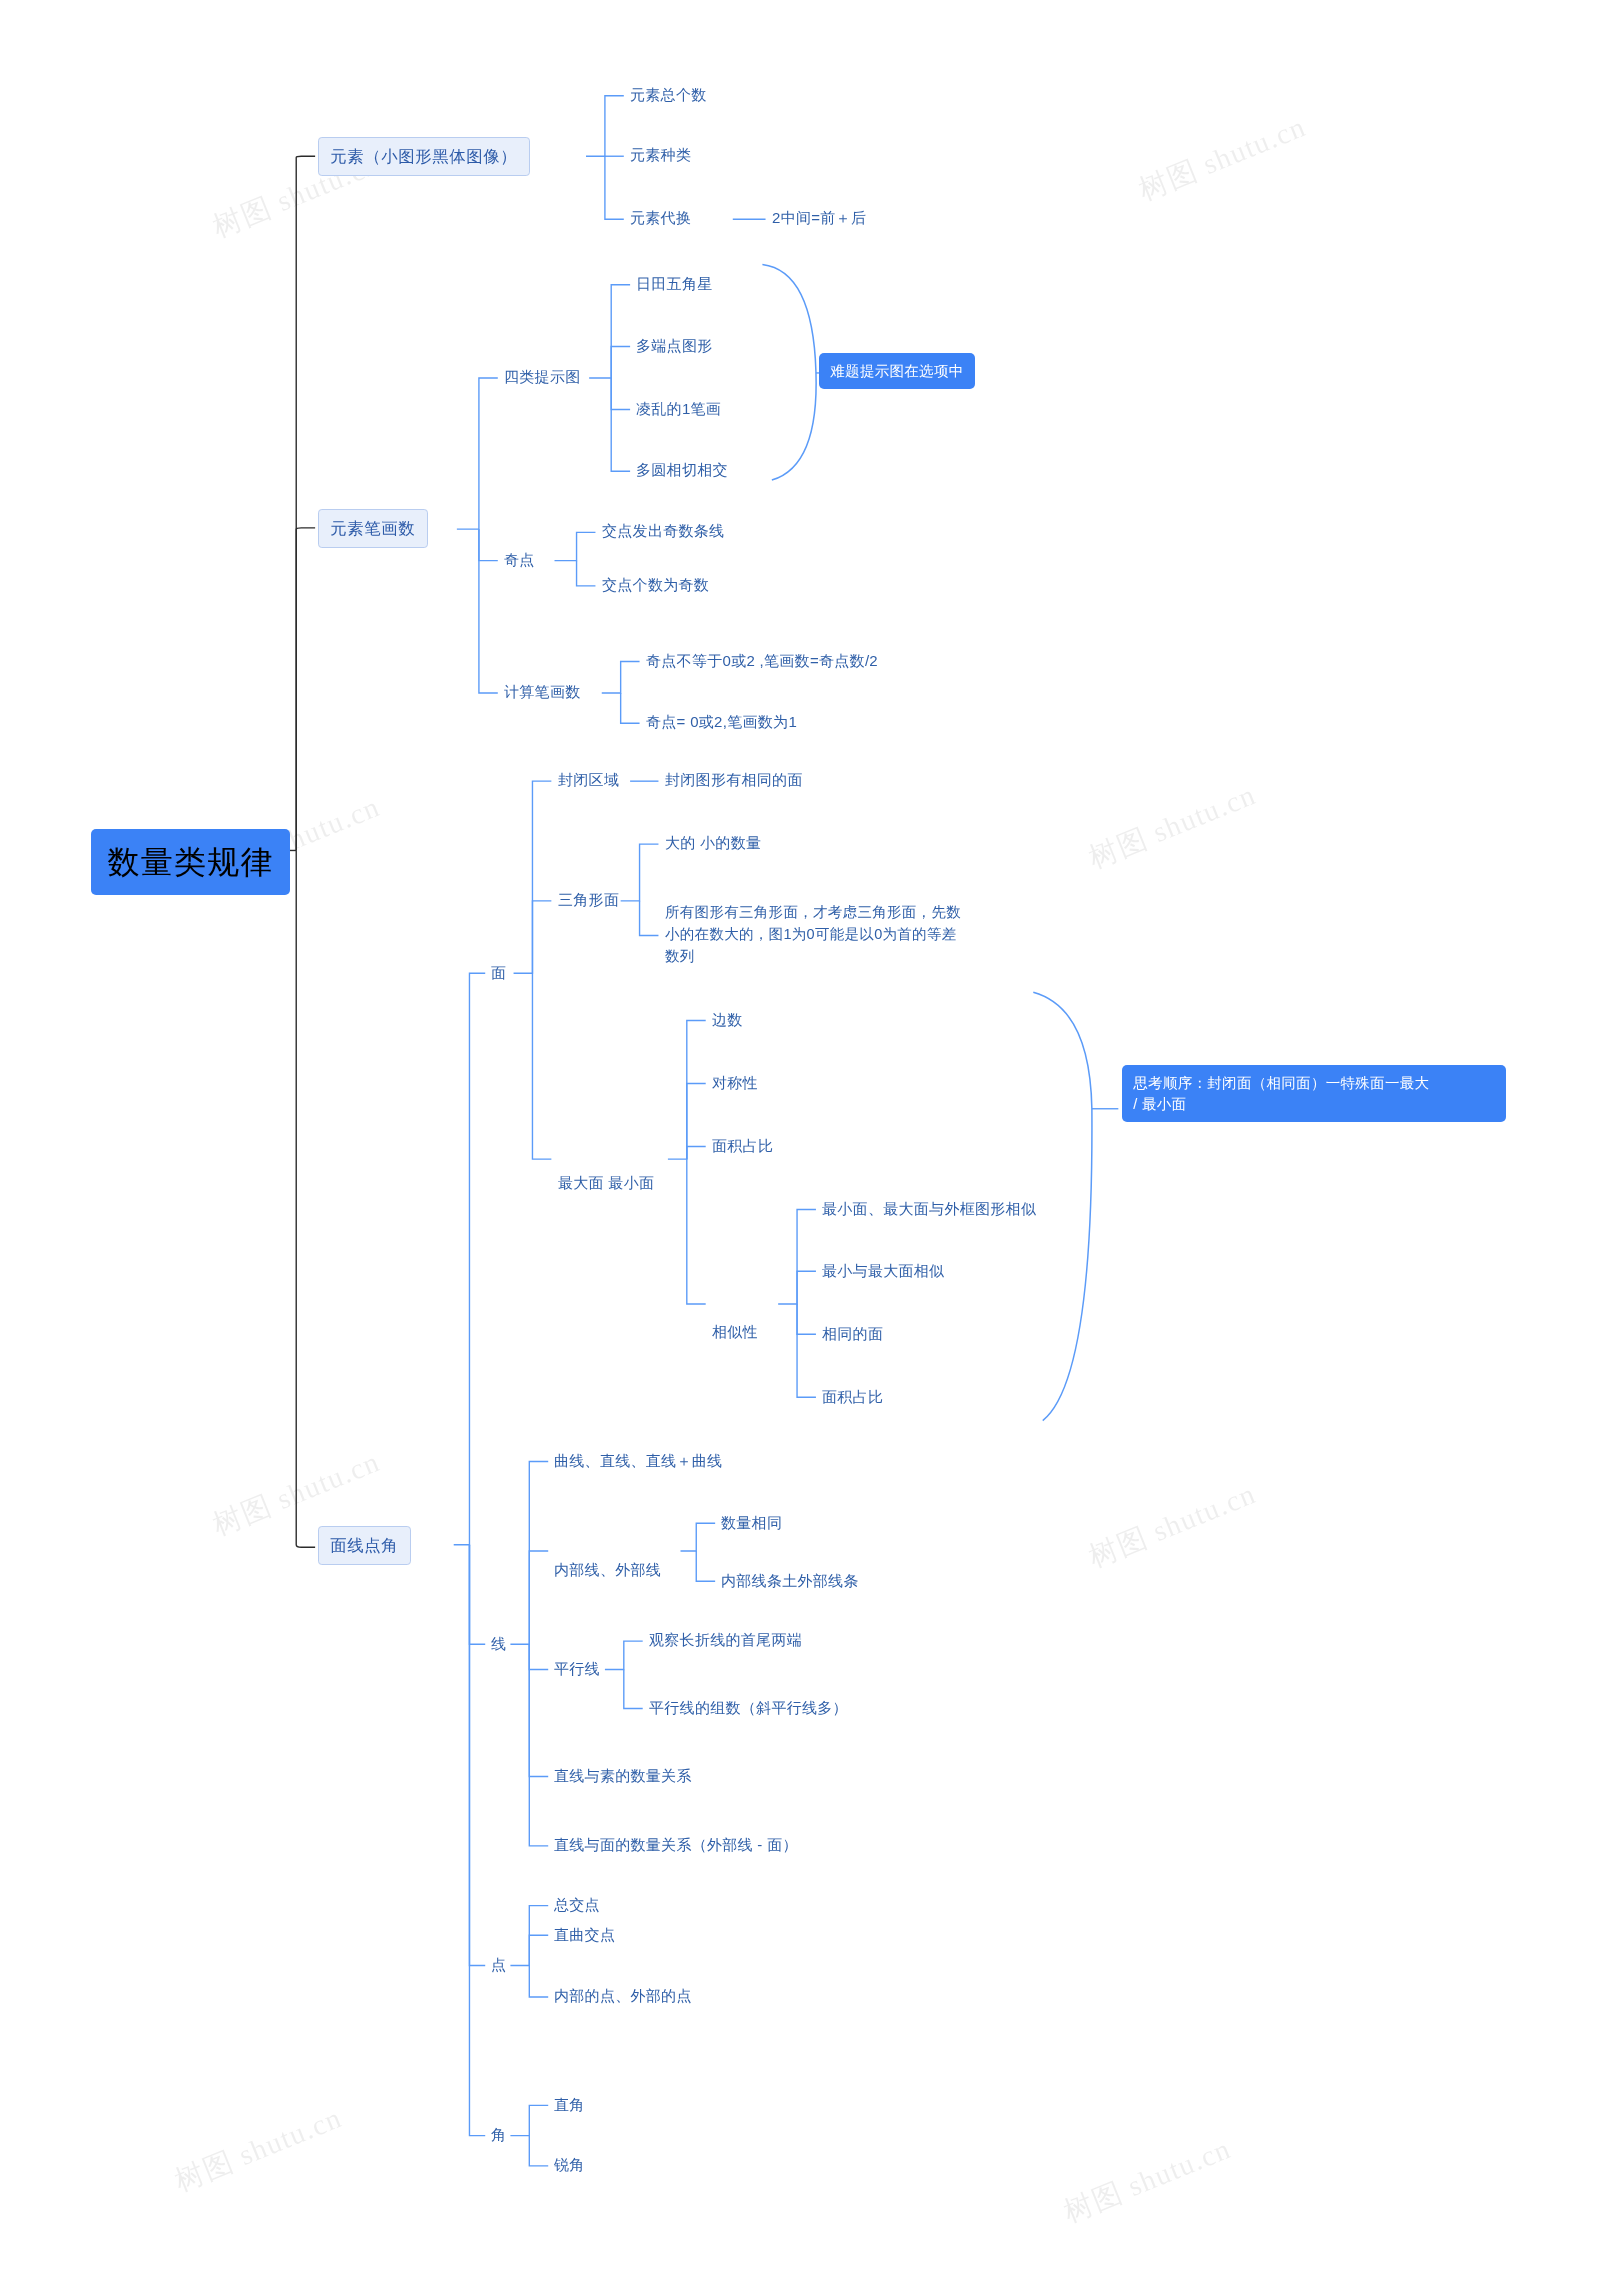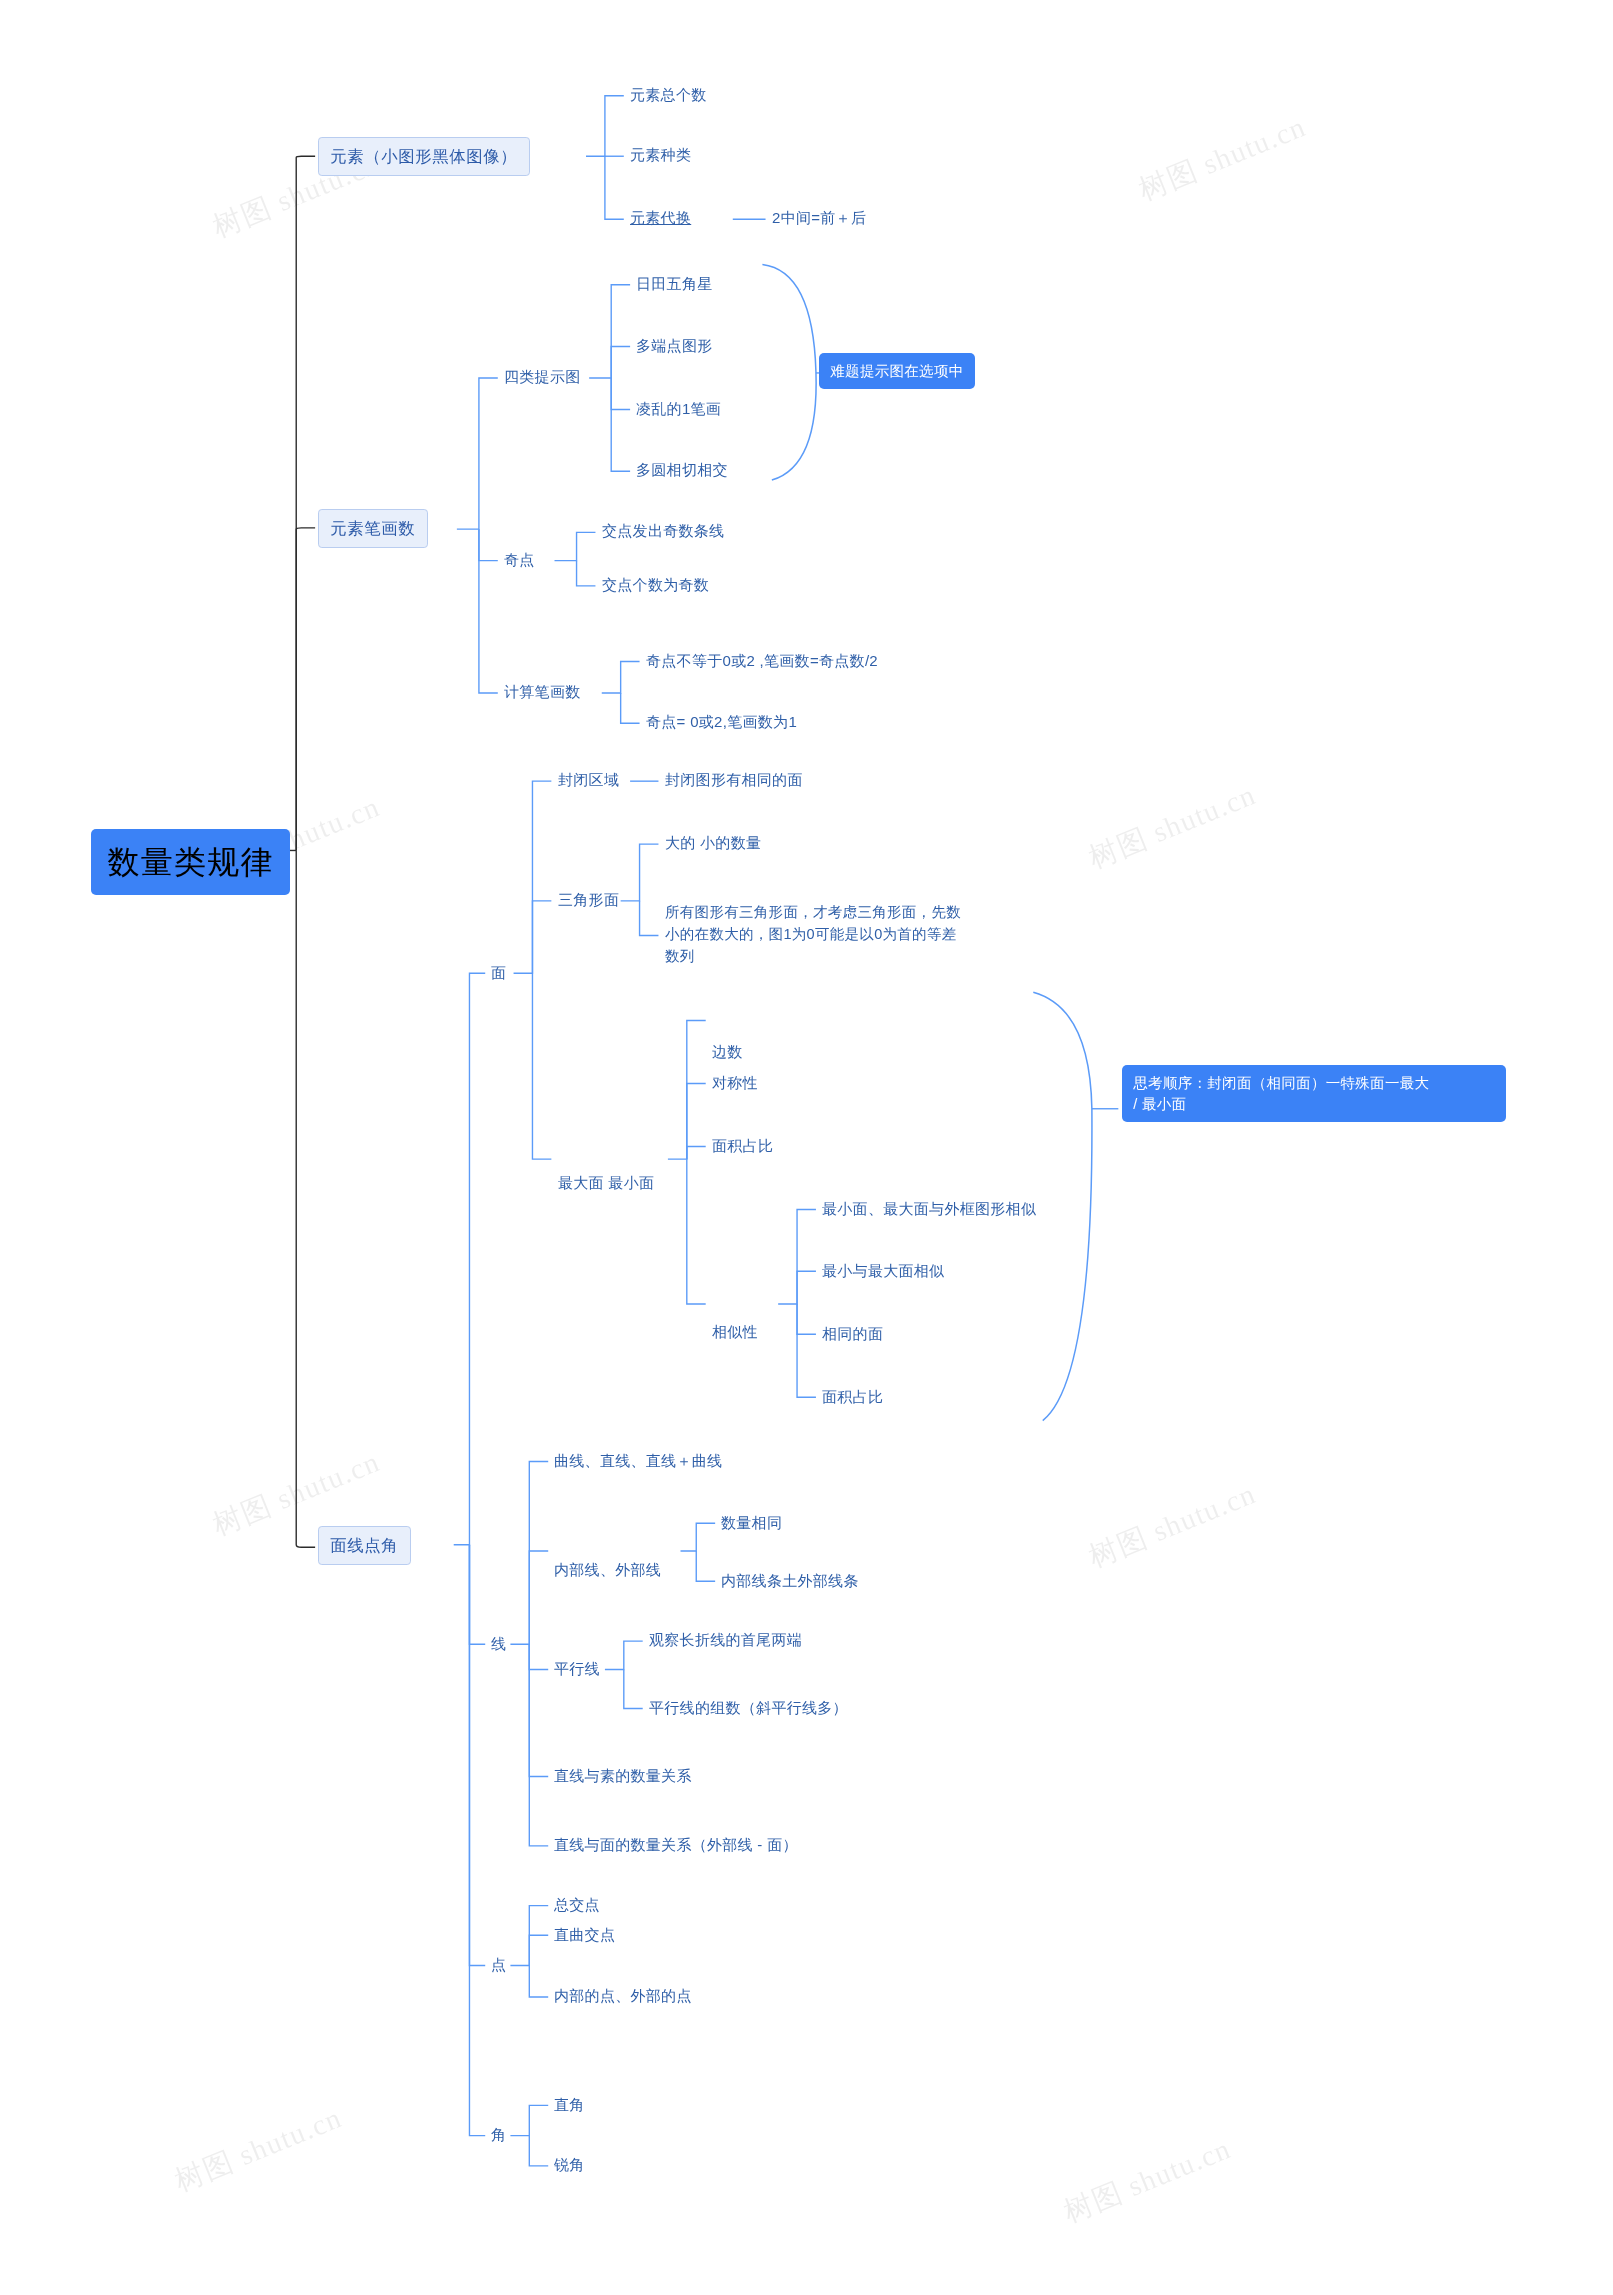--- a/index.html
+++ b/index.html
@@ -173,21 +173,21 @@
       <path d="M 810 3390 H 840 V 3342 H 870"></path>
       <path d="M 840 3390 V 3438 H 870"></path>
     </g>
   </svg>
 
   <div class="node n-root" style="left:91px; top:829px;">数量类规律</div>
 
   <div class="node n-l1" style="left:318px; top:137px;">元素（小图形黑体图像）</div>
   <div class="node n-text" style="left:630px; top:84px;">元素总个数</div>
   <div class="node n-text" style="left:630px; top:144px;">元素种类</div>
-  <div class="node n-text" style="left:630px; top:207px;text-decoration:underline;">元素代换</div>
+  <div class="node n-text" style="left:630px; top:207px;">元素代换</div>
   <div class="node n-text" style="left:772px; top:207px;">2中间=前＋后</div>
 
   <div class="node n-l1" style="left:318px; top:509px;">元素笔画数</div>
 
   <div class="node n-text" style="left:504px; top:366px;">四类提示图</div>
   <div class="node n-text" style="left:636px; top:273px;">日田五角星</div>
   <div class="node n-text" style="left:636px; top:335px;">多端点图形</div>
   <div class="node n-text" style="left:636px; top:398px;">凌乱的1笔画</div>
   <div class="node n-text" style="left:636px; top:459px;">多圆相切相交</div>
   <div class="node n-callout" style="left:819px; top:353px;">难题提示图在选项中</div>
@@ -207,21 +207,21 @@
   <div class="node n-text" style="left:558px; top:769px;">封闭区域</div>
   <div class="node n-text" style="left:665px; top:769px;">封闭图形有相同的面</div>
 
   <div class="node n-text" style="left:558px; top:889px;">三角形面</div>
   <div class="node n-text" style="left:665px; top:832px;">大的 小的数量</div>
   <div class="node n-text small" style="left:665px; top:902px;">所有图形有三角形面，才考虑三角形面，先数
 小的在数大的，图1为0可能是以0为首的等差
 数列</div>
 
   <div class="node n-text" style="left:558px; top:1147px;margin-top:25px;">最大面 最小面</div>
-  <div class="node n-text" style="left:712px; top:1009px;margin-top:32px;">边数</div>
+  <div class="node n-text" style="left:712px; top:1009px;">边数</div>
   <div class="node n-text" style="left:712px; top:1072px;">对称性</div>
   <div class="node n-text" style="left:712px; top:1135px;">面积占比</div>
   <div class="node n-text" style="left:712px; top:1292px;margin-top:29px;">相似性</div>
   <div class="node n-text" style="left:822px; top:1198px;">最小面、最大面与外框图形相似</div>
   <div class="node n-text" style="left:822px; top:1260px;">最小与最大面相似</div>
   <div class="node n-text" style="left:822px; top:1323px;">相同的面</div>
   <div class="node n-text" style="left:822px; top:1386px;">面积占比</div>
 
   <div class="node n-callout" style="left:1122px; top:1065px; width:384px;">思考顺序：封闭面（相同面）一特殊面一最大
 / 最小面</div>

